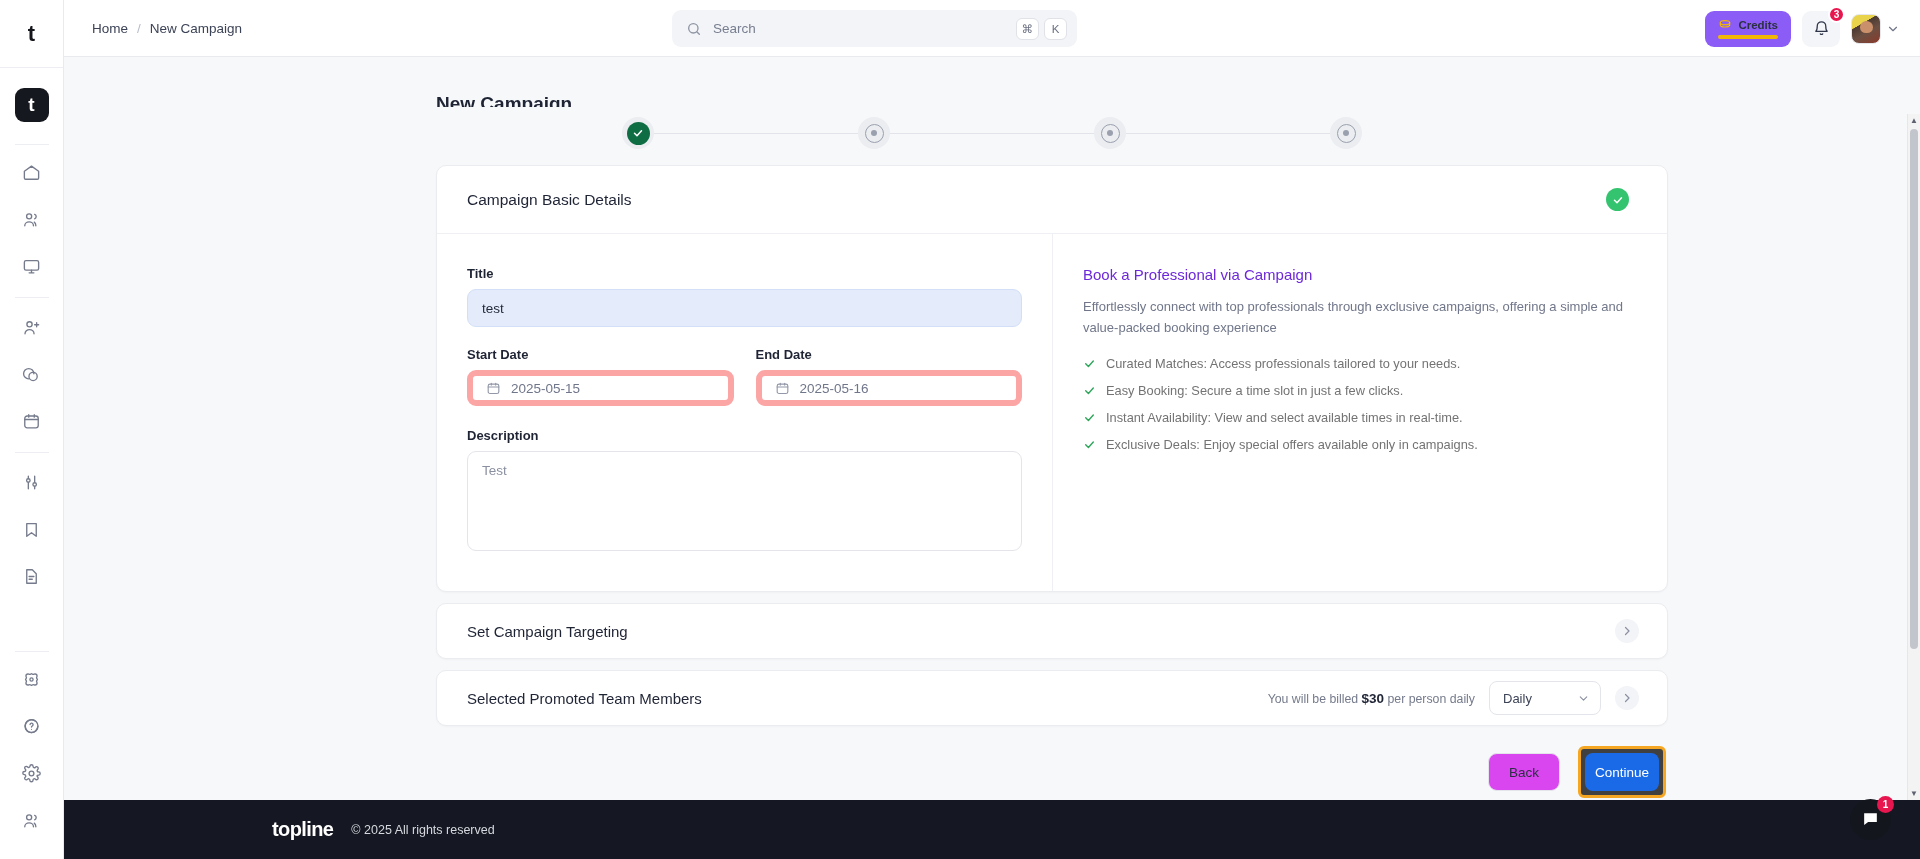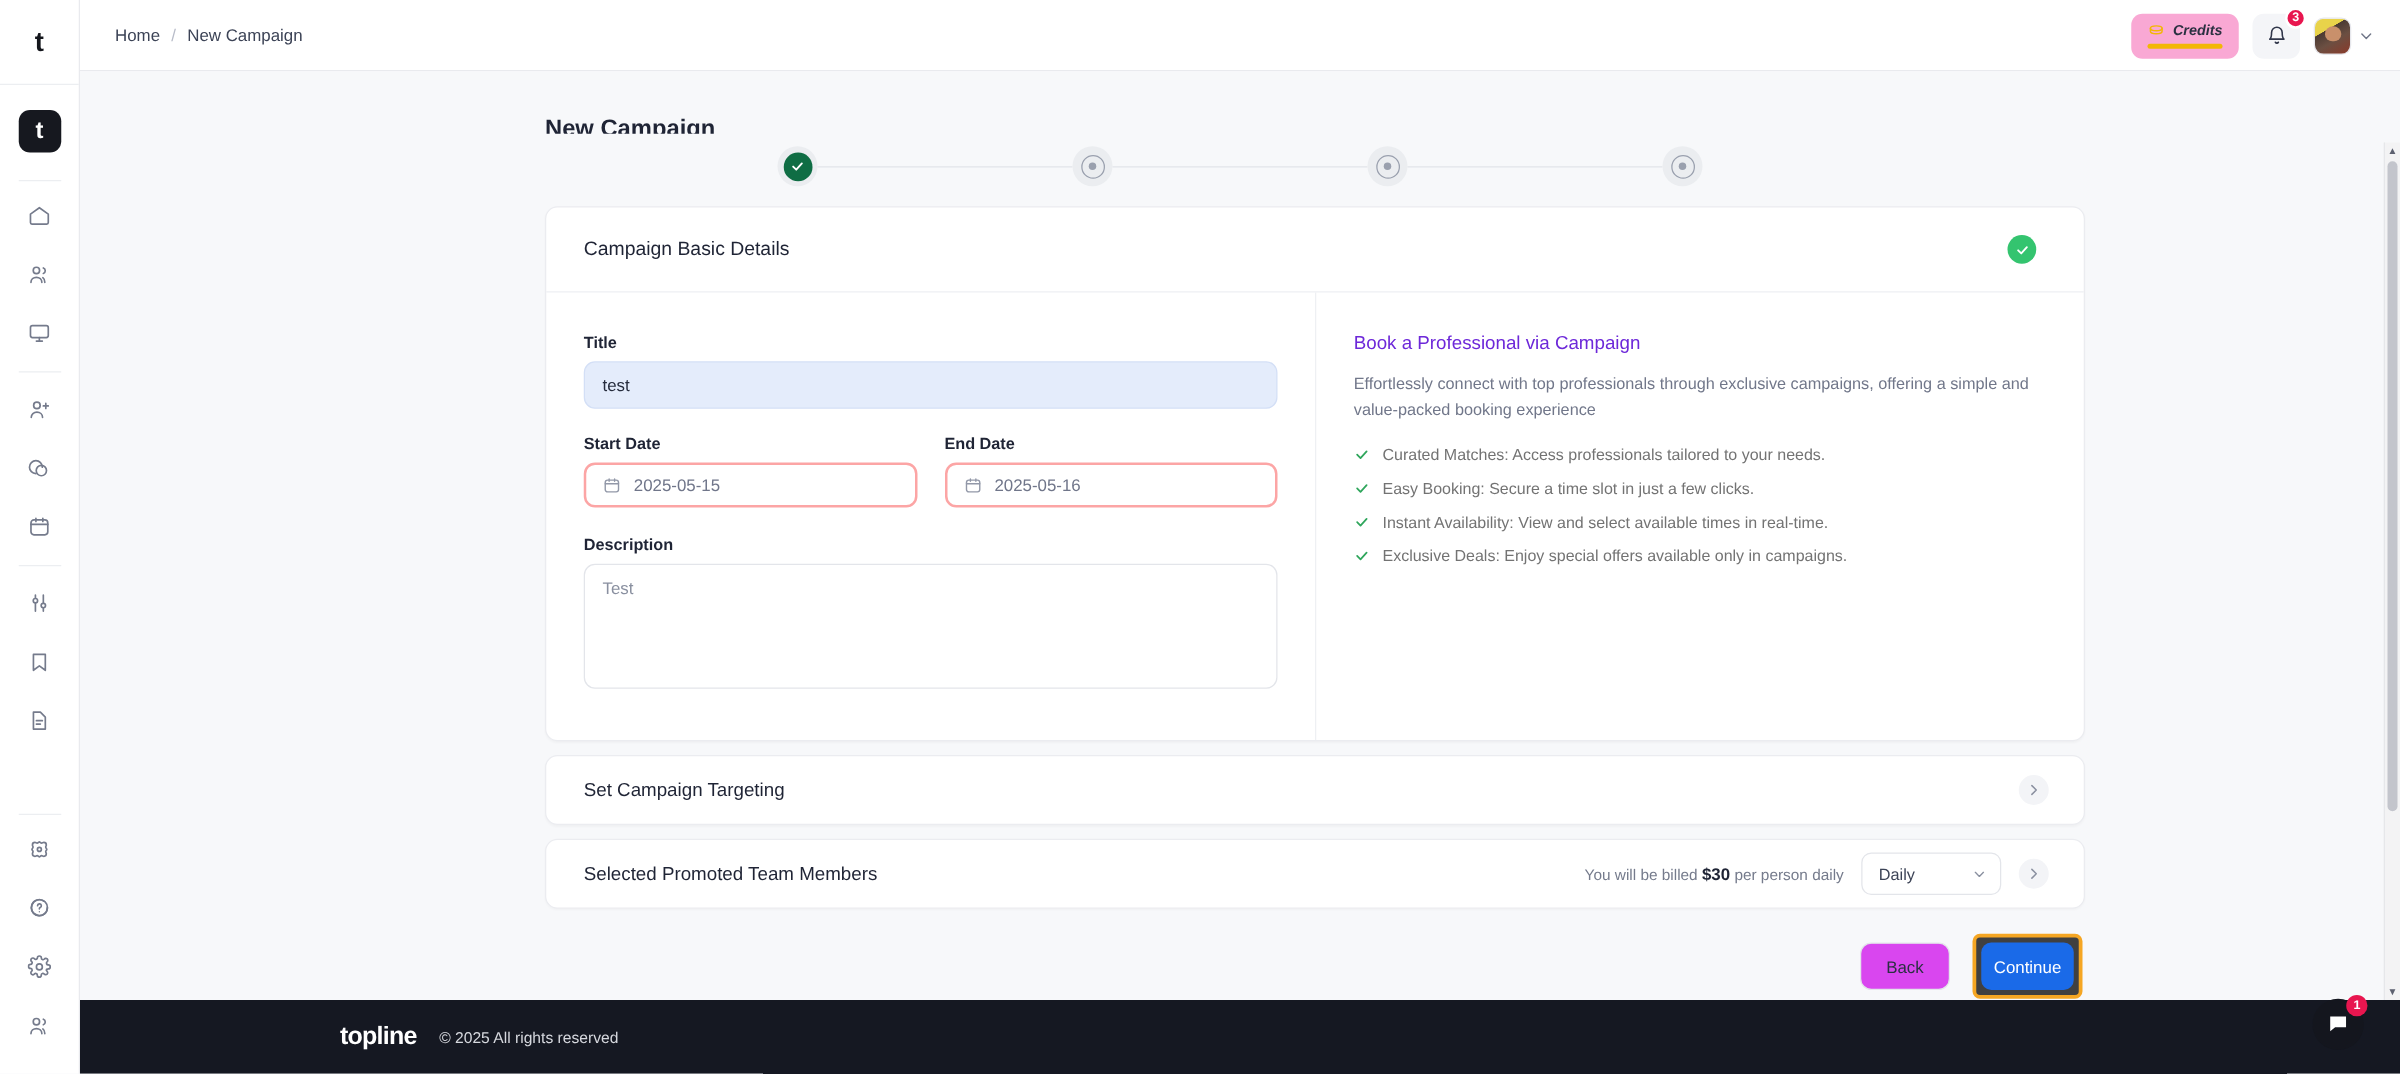--- a/index.html
+++ b/index.html
@@ -68,23 +68,23 @@
     border: 1px solid #e0e2e8; border-radius: 6px; background: #fff;
     display: flex; align-items: center; justify-content: center;
     font-size: 11.5px; color: #6a7082;
   }
 
   .topbar-right {
     position: absolute; right: 20px; top: 0; height: 57px;
     display: flex; align-items: center; gap: 11px;
   }
   .credits {
-    height: 36px; background: #f9a8d4; border-radius: 9px;
+    height: 36px; background: #8b5cf6; border-radius: 9px;
     padding: 4px 13px 5px; display: flex; flex-direction: column;
-    justify-content: center; gap: 3px; cursor: pointer; min-width: 72px; font-style: italic;
+    justify-content: center; gap: 3px; cursor: pointer; min-width: 72px;
   }
   .credits-top { display: flex; align-items: center; gap: 6px; }
   .credits-coin { width: 14px; height: 14px; display: block; }
   .credits-label { font-size: 11.5px; color: #2b3041; font-weight: bold; }
   .credits-bar { height: 4px; border-radius: 3px; background: #f2b705; width: 100%; }
   .bell-wrap {
     width: 38px; height: 36px; background: #f4f5f8; border-radius: 9px;
     display: flex; align-items: center; justify-content: center;
     position: relative; cursor: pointer; color: #30364a;
   }
@@ -174,21 +174,21 @@
     width: 100%; height: 38px; border-radius: 9px; border: 1px solid #e3e5ea;
     background: #fff; padding: 0 14px; font-size: 13.5px; color: #2a3042;
     font-family: inherit; display: flex; align-items: center;
   }
   .input.focused {
     background: #e4ecfb; border-color: #d3dff6; color: #262c3d;
   }
   .row2 { display: flex; gap: 22px; margin-top: 20px; }
   .row2 > div { flex: 1 1 0; min-width: 0; }
   .date-input {
-    width: 100%; height: 36px; border-radius: 9px; border: 2px solid #fca5a5;
+    width: 100%; height: 36px; border-radius: 9px; border: 6px solid #fca5a5;
     background: #fff; display: flex; align-items: center; gap: 10px;
     padding: 0 13px; cursor: pointer;
   }
   .date-input svg { width: 15px; height: 15px; color: #9298a8; flex: 0 0 15px; }
   .date-val { font-size: 13.5px; color: #70768a; }
   .desc-block { margin-top: 22px; }
   .textarea {
     width: 100%; height: 100px; border-radius: 9px; border: 1px solid #e3e5ea;
     background: #fff; padding: 11px 14px; font-size: 13.5px; color: #8a90a0;
     font-family: inherit; resize: none; outline: none;
@@ -393,20 +393,31 @@
 
   <div class="col">
 
     <header class="topbar">
       <div class="crumb">
         <span class="crumb-link">Home</span>
         <span class="crumb-sep">/</span>
         <span class="crumb-cur">New Campaign</span>
       </div>
 
+      <div class="search-wrap">
+        <span class="search-ico">
+          <svg viewBox="0 0 24 24" fill="none" stroke="currentColor" stroke-width="2" stroke-linecap="round">
+              <circle cx="11" cy="11" r="7"></circle>
+              <path d="m20 20-3.5-3.5"></path>
+            </svg>
+        </span>
+        <span class="search-ph">Search</span>
+        <span class="kbd">⌘</span>
+        <span class="kbd">K</span>
+      </div>
 
       <div class="topbar-right">
         <div class="credits">
           <div class="credits-top">
             <svg class="credits-coin" viewBox="0 0 24 24" fill="none" stroke="#f2b705" stroke-width="2" stroke-linecap="round">
                 <ellipse cx="12" cy="8" rx="8" ry="3.4"></ellipse>
                 <path d="M4 8v4c0 1.9 3.6 3.4 8 3.4s8-1.5 8-3.4V8"></path>
               </svg>
             <span class="credits-label">Credits</span>
           </div>

